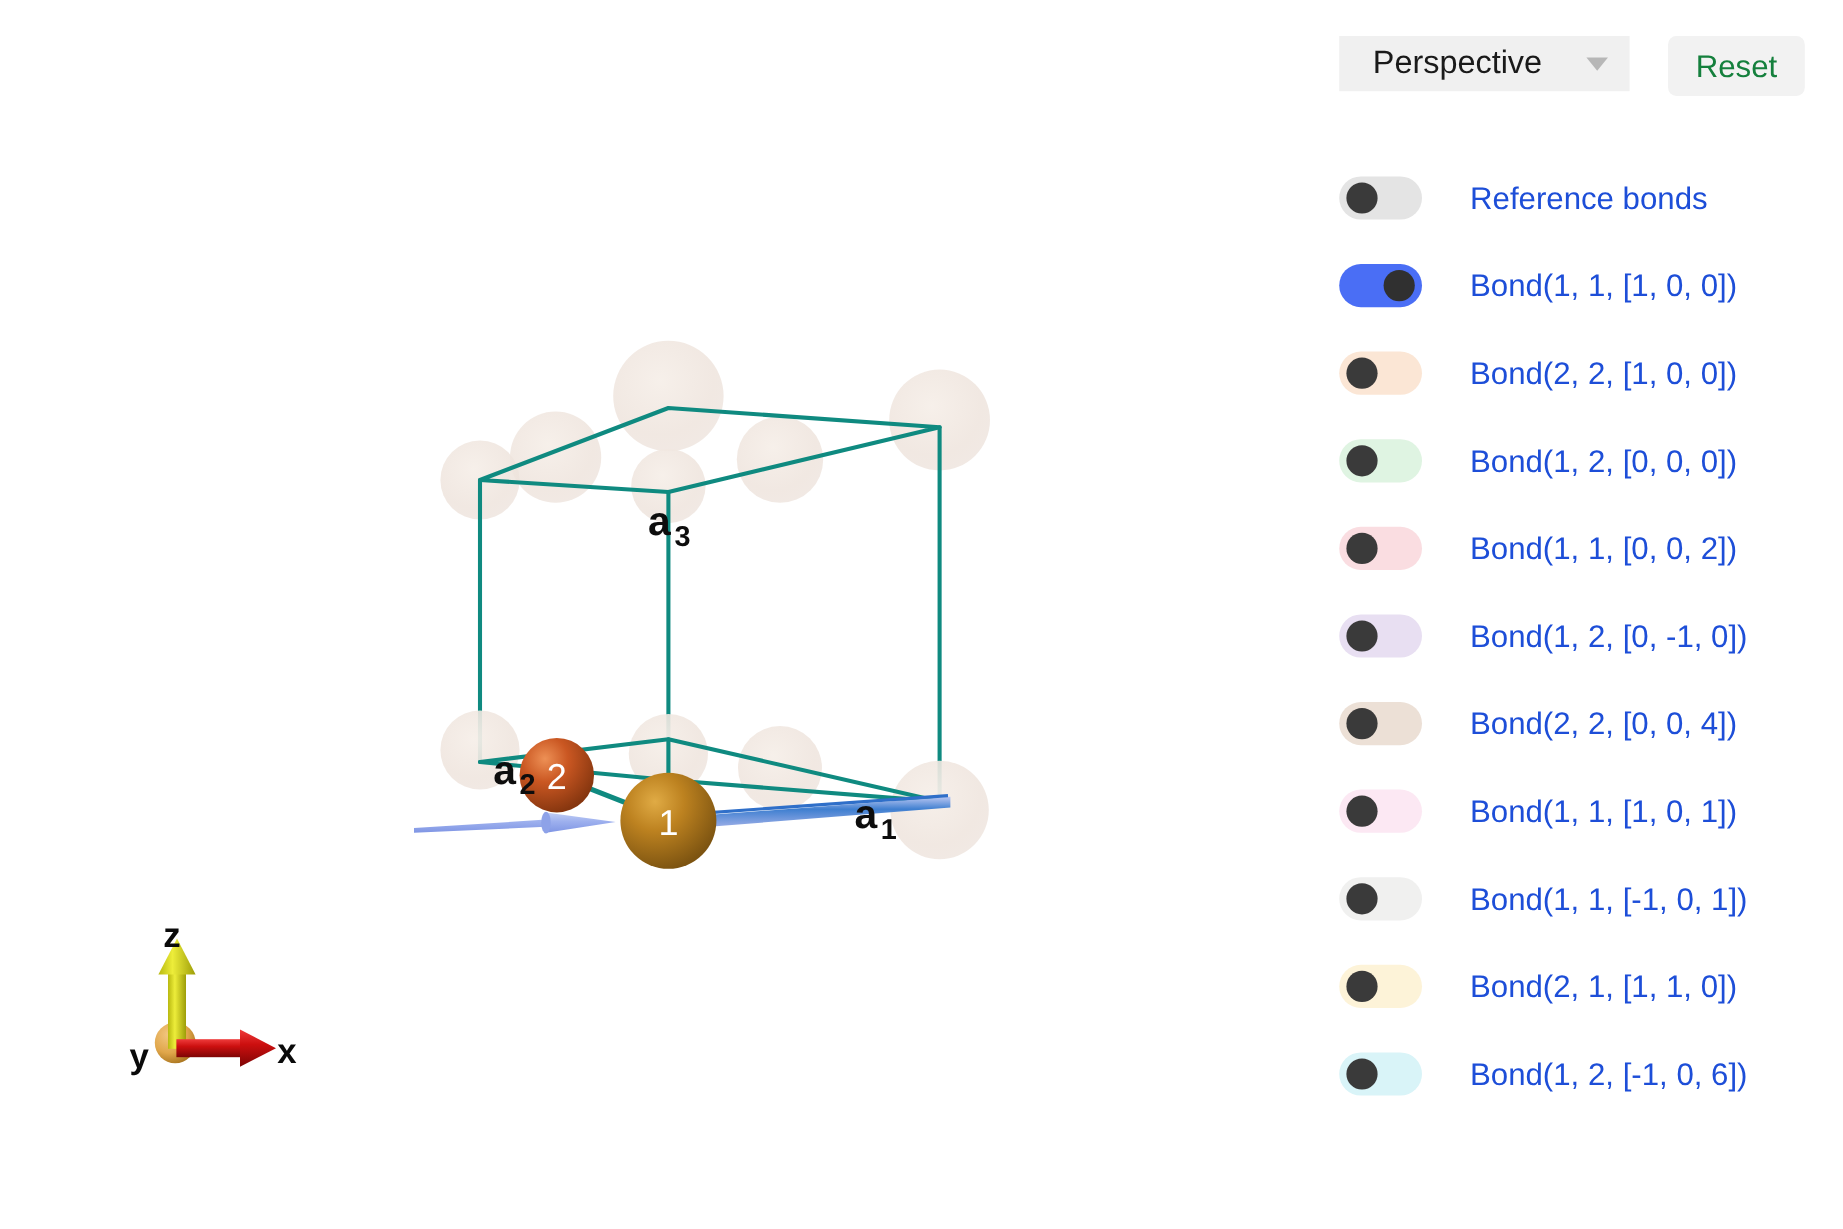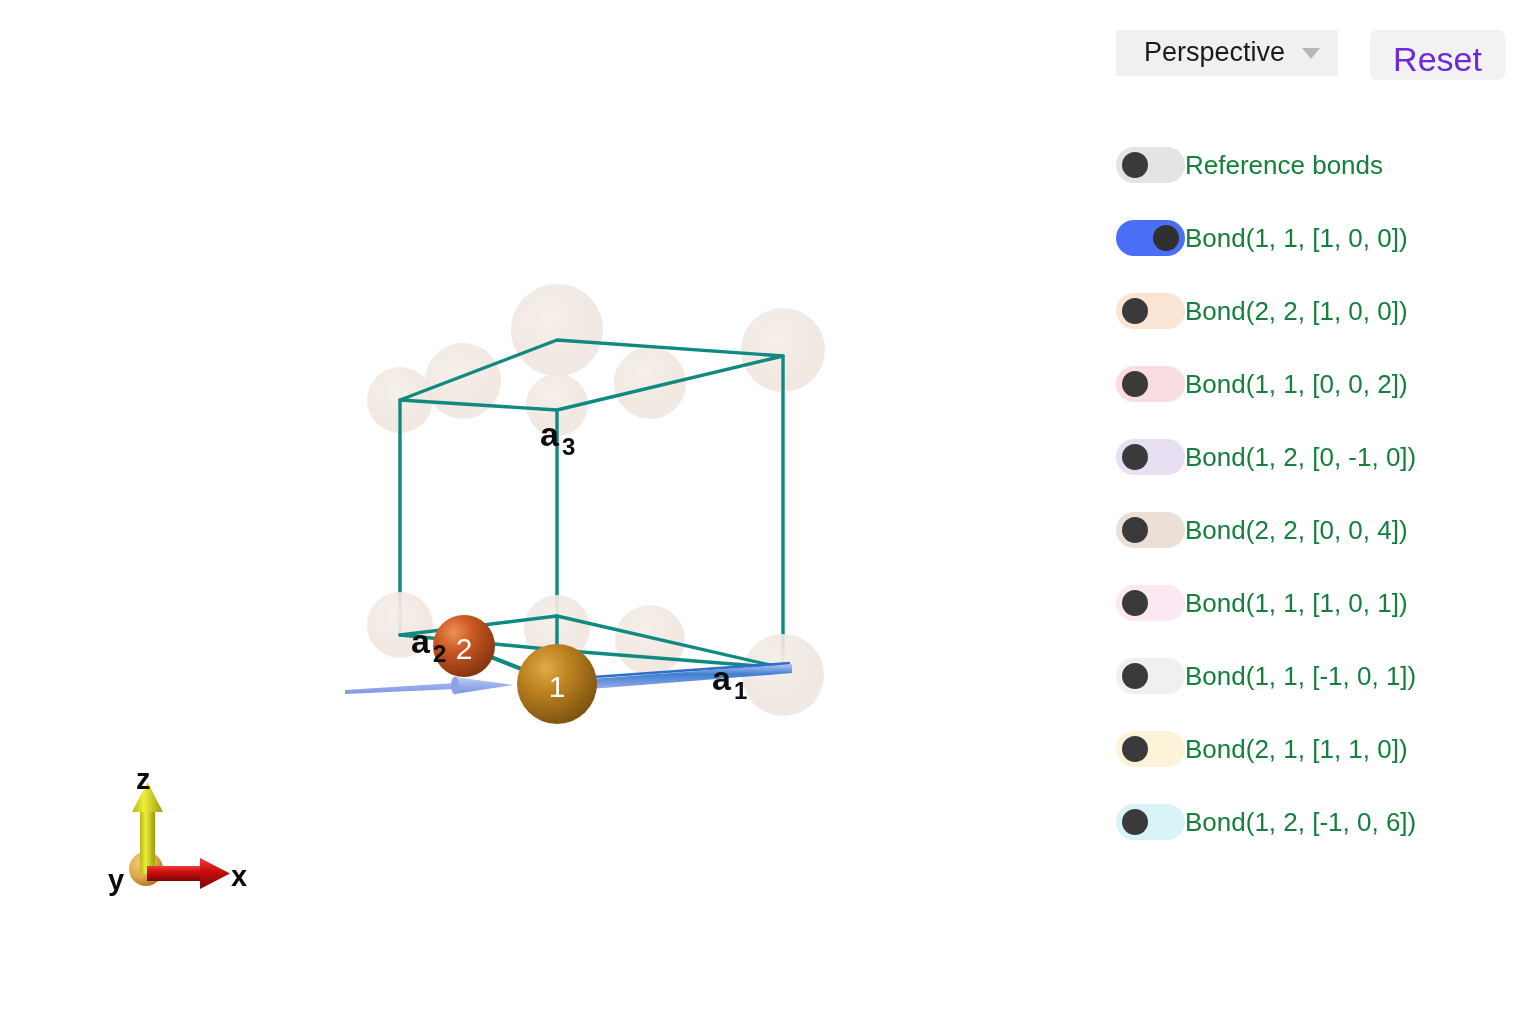--- a/index.html
+++ b/index.html
@@ -66,21 +66,21 @@
     display: flex;
     align-items: flex-start;
   }
 
   .select-box {
     background: #f0f0f0;
     border: none;
     padding: 13px 18px 15px 28px;
     display: flex;
     align-items: center;
-    gap: 17px;
+    gap: 37px;
     cursor: pointer;
     height: 46px;
     box-sizing: border-box;
   }
   .select-label {
     font-size: 27px;
     color: #1a1a1a;
     line-height: 1;
     white-space: nowrap;
   }
@@ -92,22 +92,22 @@
     margin-top: 3px;
   }
 
   .reset-btn {
     margin-left: 32px;
     background: #f2f2f2;
     border: none;
     border-radius: 7px;
     padding: 12px 23px 14px 23px;
     font-family: "Liberation Sans", sans-serif;
-    font-size: 34px;
-    color: #6d28d9;
+    font-size: 26px;
+    color: #15803d;
     cursor: pointer;
     height: 50px;
     line-height: 1;
     box-sizing: border-box;
   }
 
   #toggle-list {
     position: absolute;
     left: 0;
     top: 128px;
@@ -136,22 +136,23 @@
     width: 26px;
     height: 26px;
     border-radius: 50%;
     background: #3a3a3a;
     transition: none;
   }
   .knob.off { left: 6px; }
   .knob.on  { right: 6px; }
 
   .toggle-label {
+    margin-left: 40px;
     font-size: 26px;
-    color: #15803d;
+    color: #1d4ed8;
     white-space: nowrap;
     line-height: 1;
   }
 </style>
 </head>
 <body>
 
 <div id="viewer">
   <svg width="1090" height="1024" viewBox="0 0 1090 1024">
 
@@ -303,20 +304,26 @@
         </div>
         <span class="toggle-label">Bond(1, 1, [1, 0, 0])</span>
       </div>
       <div class="toggle-row">
         <div class="switch" style="background: rgb(251, 230, 213);">
           <div class="knob off" style="background: rgb(58, 58, 58);"></div>
         </div>
         <span class="toggle-label">Bond(2, 2, [1, 0, 0])</span>
       </div>
       <div class="toggle-row">
+        <div class="switch" style="background: rgb(223, 244, 226);">
+          <div class="knob off" style="background: rgb(58, 58, 58);"></div>
+        </div>
+        <span class="toggle-label">Bond(1, 2, [0, 0, 0])</span>
+      </div>
+      <div class="toggle-row">
         <div class="switch" style="background: rgb(250, 221, 225);">
           <div class="knob off" style="background: rgb(58, 58, 58);"></div>
         </div>
         <span class="toggle-label">Bond(1, 1, [0, 0, 2])</span>
       </div>
       <div class="toggle-row">
         <div class="switch" style="background: rgb(232, 223, 242);">
           <div class="knob off" style="background: rgb(58, 58, 58);"></div>
         </div>
         <span class="toggle-label">Bond(1, 2, [0, -1, 0])</span>

